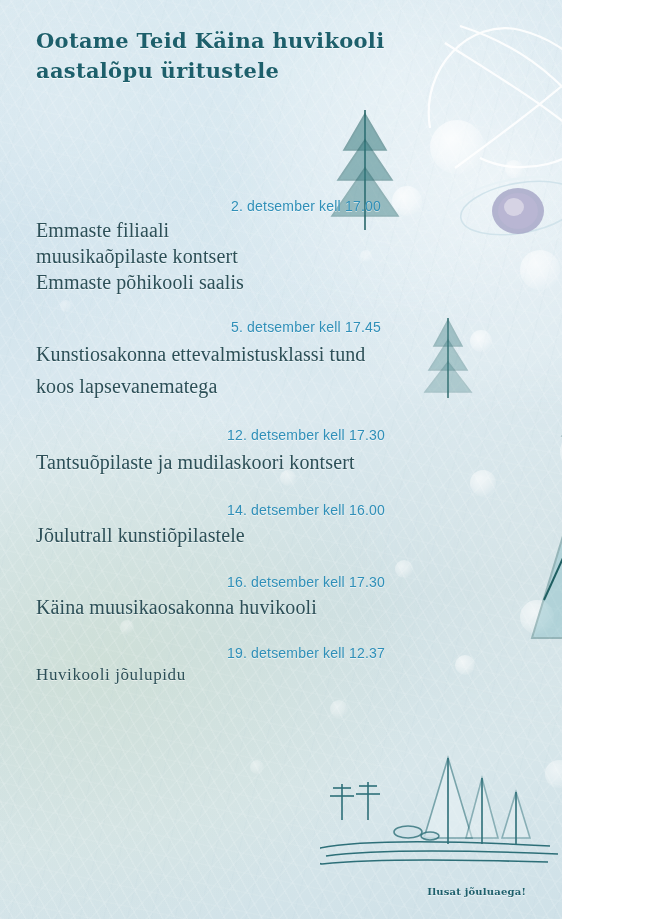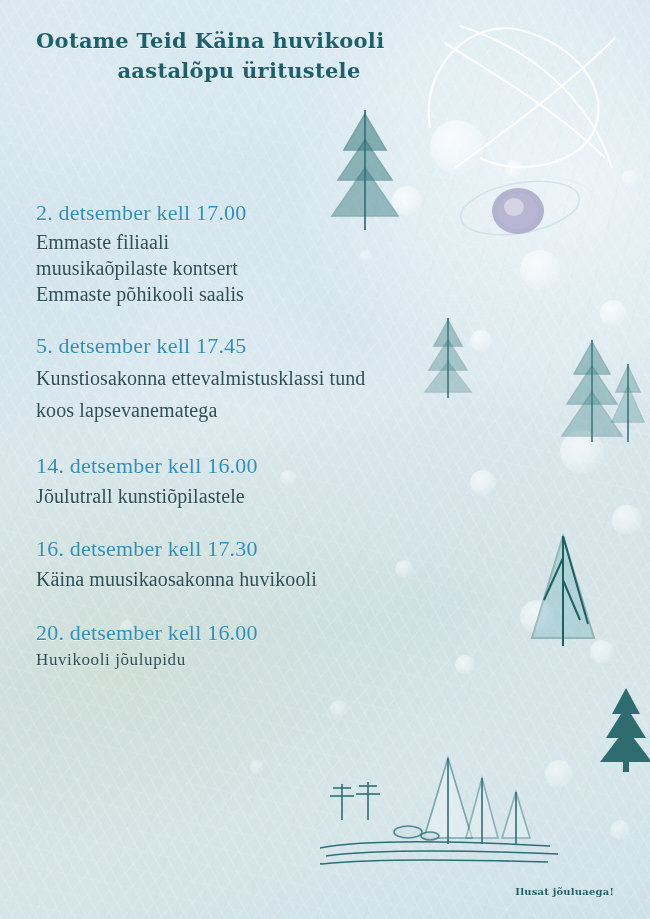--- a/index.html
+++ b/index.html
@@ -8,21 +8,21 @@
   }
   body {
     width: 650px;
     height: 919px;
     font-family: "Liberation Serif", serif;
     overflow: hidden;
   }
 
   #poster {
     position: relative;
-    width: 650px;
+    width: 562px;
     height: 919px;
     overflow: hidden;
     background:
       radial-gradient(ellipse 500px 420px at 18% 72%, rgba(205,222,205,0.55) 0%, rgba(205,222,205,0.0) 65%),
       radial-gradient(ellipse 460px 380px at 88% 20%, rgba(255,255,255,0.55) 0%, rgba(255,255,255,0.0) 62%),
       radial-gradient(ellipse 600px 500px at 50% 5%, rgba(214,232,240,0.85) 0%, rgba(214,232,240,0.0) 70%),
       linear-gradient(168deg, #d9e8ef 0%, #cfe2ec 22%, #dbe9ef 45%, #cfe0e4 66%, #d7e6ea 82%, #cfe1e8 100%);
   }
 
   
@@ -72,42 +72,43 @@
   .header-line {
     font-family: "DejaVu Serif", serif;
     font-weight: bold;
     font-size: 21px;
     color: #1d5f6b;
     letter-spacing: 0.3px;
     line-height: 1.42;
     text-shadow: 0 1px 0 rgba(255,255,255,0.7);
   }
   .header-line.l2 {
-    text-align: center;
+    text-align: left;
     padding-right: 24px;
   }
 
   
   .events {
     position: absolute;
     top: 196px;
     left: 36px;
     width: 540px;
     z-index: 6;
   }
   .event {
     margin-bottom: 22px;
   }
   .event-date {
-    font-family: Liberation Serif, serif;
-    font-size: 22px;
+    font-family: Liberation Sans, sans-serif;
+    font-size: 14px;
     color: #2f8fb8;
     line-height: 1.5;
     letter-spacing: 0.2px;
     text-shadow: 0 1px 0 rgba(255,255,255,0.55);
+    text-align: center;
   }
   .event-desc {
     font-family: "Liberation Serif", serif;
     font-size: 20px;
     color: #2c4f57;
     line-height: 1.42;
     letter-spacing: 0.1px;
     text-shadow: 0 1px 0 rgba(255,255,255,0.5);
   }
   .event-desc.big {
@@ -263,33 +264,37 @@
 muusikaõpilaste kontsert
 Emmaste põhikooli saalis</div>
     </div>
 
     <div class="event ev-1">
       <div class="event-date">5. detsember kell 17.45</div>
       <div class="event-desc" style="white-space: pre-line;">Kunstiosakonna ettevalmistusklassi tund
 koos lapsevanematega</div>
     </div>
 
+    <div class="event ev-2">
+      <div class="event-date">12. detsember kell 17.30</div>
+      <div class="event-desc" style="white-space: pre-line;">Tantsuõpilaste ja mudilaskoori kontsert</div>
+    </div>
 
     <div class="event ev-3">
       <div class="event-date">14. detsember kell 16.00</div>
       <div class="event-desc" style="white-space: pre-line;">Jõulutrall kunstiõpilastele</div>
     </div>
 
     <div class="event ev-4">
       <div class="event-date">16. detsember kell 17.30</div>
       <div class="event-desc" style="white-space: pre-line;">Käina muusikaosakonna huvikooli</div>
     </div>
 
     <div class="event ev-5">
-      <div class="event-date">20. detsember kell 16.00</div>
+      <div class="event-date">19. detsember kell 12.37</div>
       <div class="event-desc big" style="white-space: pre-line;">Huvikooli jõulupidu</div>
     </div>
 
   </div>
 
   <div class="footer-note">Ilusat jõuluaega!</div>
 
 </div>
 
 </body></html>

